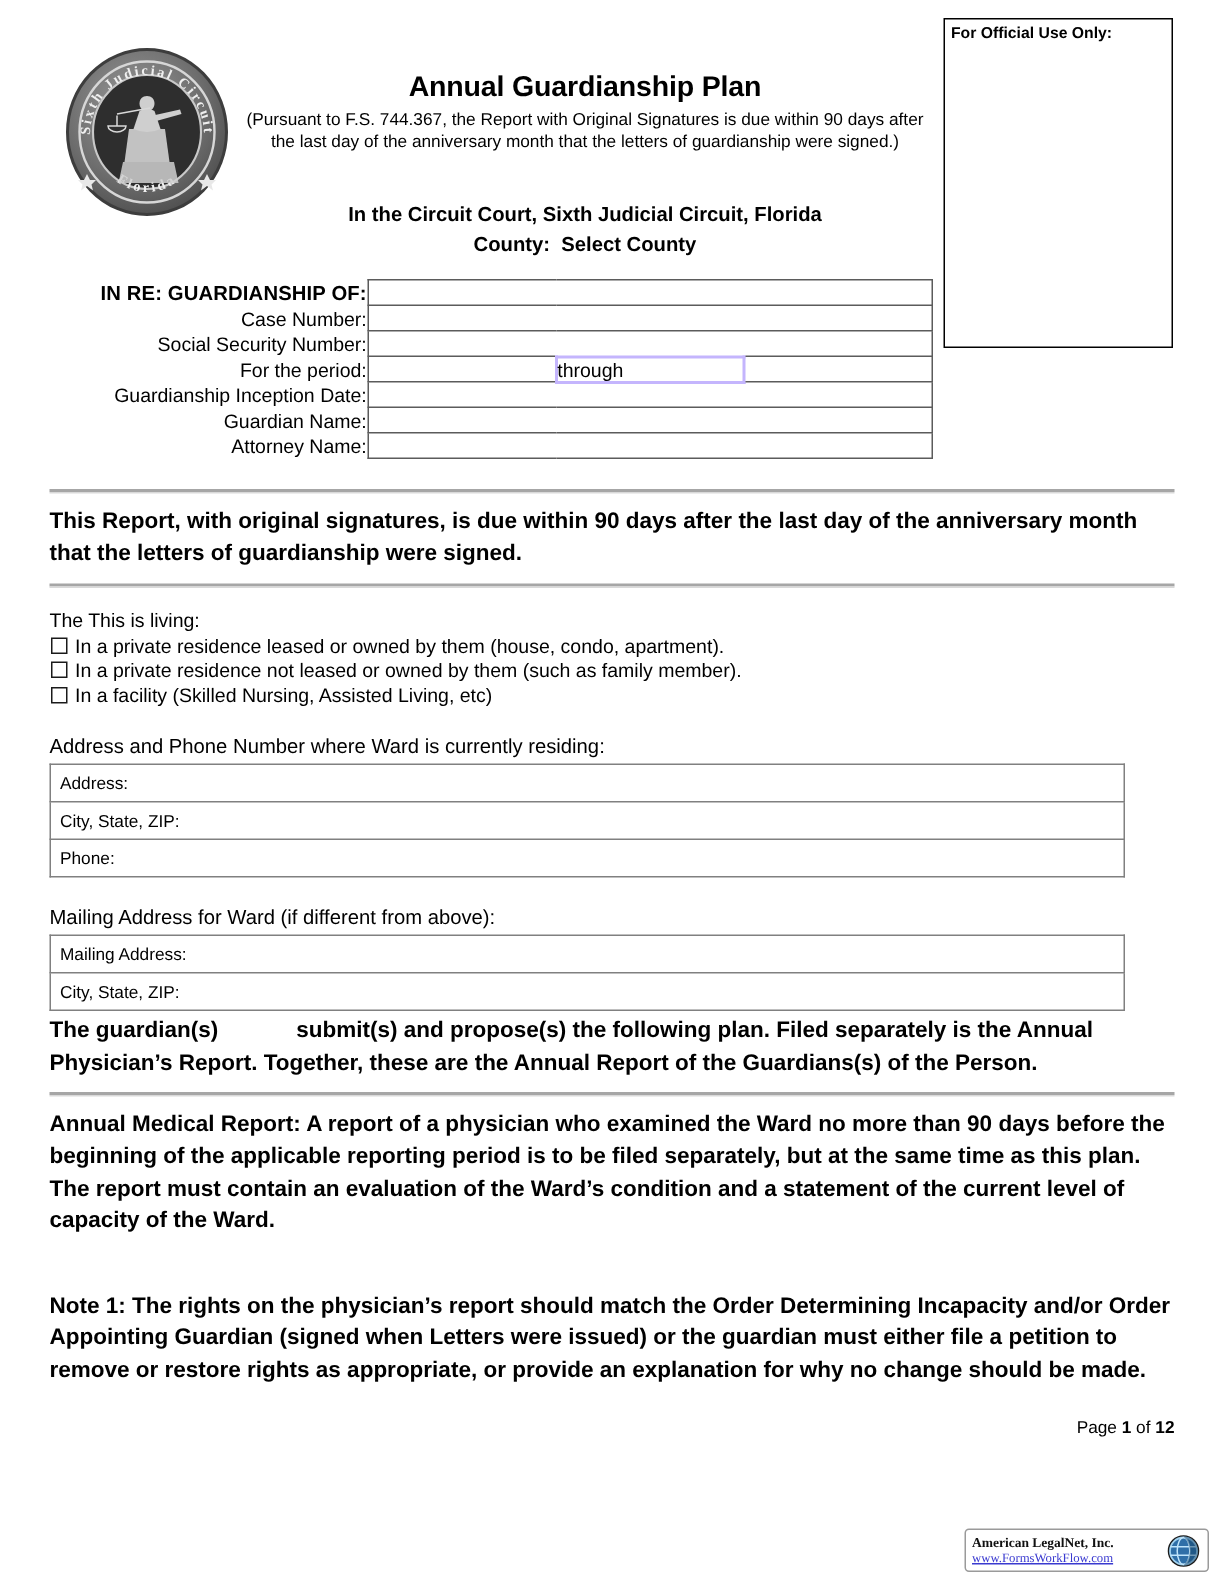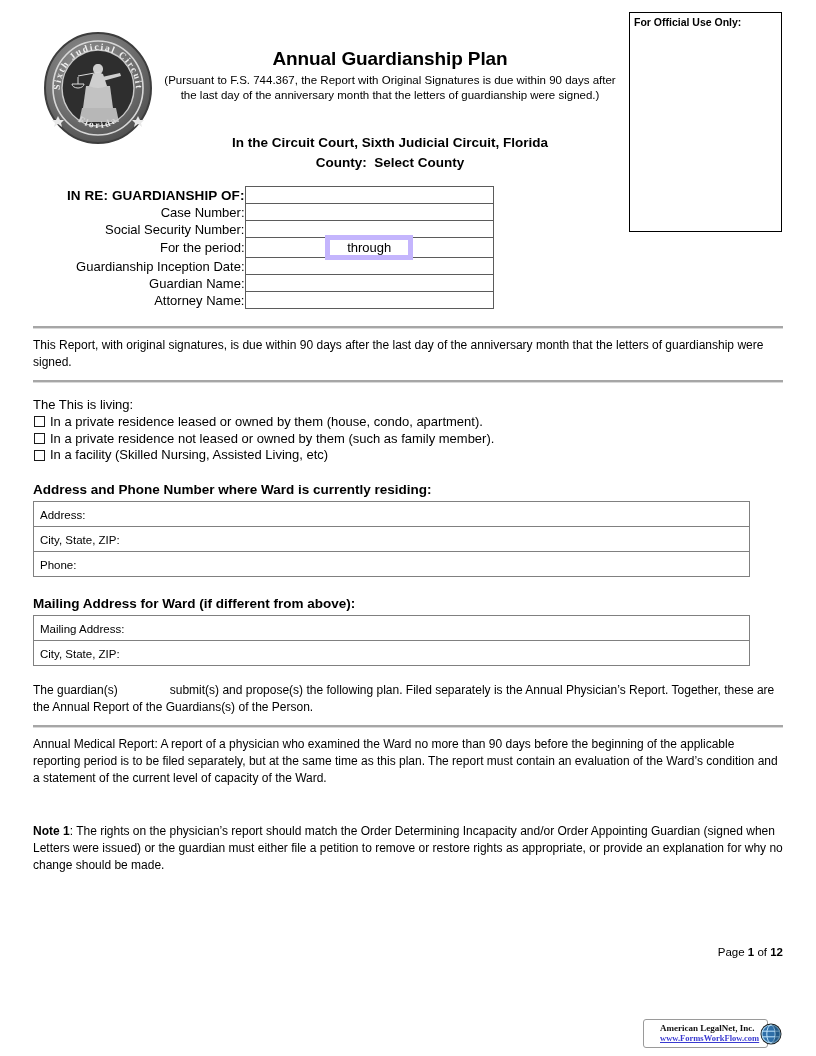--- a/index.html
+++ b/index.html
@@ -65,43 +65,42 @@
     border: 1px solid #000;
     padding: 3px 4px;
     font-size: 10.5px;
     font-weight: bold;
   }
 
   
   .caption {
     position: absolute;
     left: 0px; top: 186px;
-    width: 494px;
+    width: 622px;
   }
   .caption table {
     border-collapse: collapse;
     width: 100%;
     table-layout: fixed;
   }
   .caption td { padding: 0; height: 17px; vertical-align: middle; }
   .cap-label {
     width: 245px;
     text-align: right;
     padding-right: 5px;
     font-size: 13px;
     white-space: nowrap;
     border: none;
   }
   .cap-field {
     border: 1px solid #5b5b5b;
     background: #fff;
   }
   .cap-through {
-    border: 5px solid #c4b5fd;
-    text-align: center;
+    border: 2px solid #c4b5fd;
     font-size: 13px;
     width: 72px;
   }
   .smallcaps {
     font-weight: bold;
     font-variant: small-caps;
     font-size: 13.5px;
     letter-spacing: 0.1px;
   }
 
@@ -114,23 +113,24 @@
 
   hr.rule {
     border: none;
     border-top: 2px solid #a6a6a6;
     border-bottom: 1px solid #d9d9d9;
     margin: 0;
     height: 0;
   }
 
   p.para {
-    font-size: 12px;
+    font-size: 15px;
     line-height: 1.42;
     margin: 8px 0 9px 0;
+    font-weight: bold;
   }
 
   .ward-living { font-size: 13px; margin: 14px 0 2px 0; }
 
   .check-row {
     display: flex;
     align-items: center;
     font-size: 13px;
     margin: 1px 0;
     line-height: 1.2;
@@ -139,21 +139,21 @@
     width: 11px; height: 11px;
     border: 1px solid #1a1a1a;
     background: #fff;
     flex: 0 0 auto;
     margin-right: 5px;
     margin-left: 1px;
   }
 
   h2.sec-head {
     font-size: 13.5px;
-    font-weight: bold;
+    font-weight: normal;
     margin: 19px 0 4px 0;
   }
 
   table.addr {
     border-collapse: collapse;
     width: 717px;
     table-layout: fixed;
   }
   table.addr td {
     border: 1px solid #808080;
@@ -170,40 +170,40 @@
     right: 33px; top: 946px;
     font-size: 11.5px;
     margin-left: 40px;
   }
   .page-num b { font-weight: bold; }
 
   
   .badge {
     position: absolute;
     left: 643px; top: 1019px;
-    width: 125px; height: 29px;
+    width: 163px; height: 29px;
     border: 1px solid #9a9a9a;
     border-radius: 3px;
     background: #ffffff;
     display: flex;
     align-items: center;
-    padding: 0 16px;
+    padding: 0 4px;
   }
   .badge-text { flex: 1 1 auto; line-height: 1.05; }
   .badge-name {
     font-family: "Liberation Serif", serif;
     font-size: 9px;
     font-weight: bold;
     color: #111;
     white-space: nowrap;
   }
   .badge-url {
     font-family: "Liberation Serif", serif;
     font-size: 8.5px;
-    font-weight: bold;
+    font-weight: normal;
     color: #3a3ad0;
     text-decoration: underline;
     white-space: nowrap;
   }
   .badge-globe { flex: 0 0 auto; width: 24px; height: 24px; }
   .badge-globe svg { display: block; }
 </style>
 </head>
 <body>
 
@@ -345,21 +345,21 @@
       <tbody>
         <tr>
           <td>Mailing Address:</td>
         </tr>
         <tr>
           <td>City, State, ZIP:</td>
         </tr>
       </tbody>
     </table>
 
-    <p class="para" style="margin-top:16px;"><span>The guardian(s)</span><span class="gap-inline"></span><span>submit(s) and propose(s) the following plan. Filed separately is the Annual Physician’s Report. Together, these are the Annual Report of the Guardians(s) of the Person.</span></p>
+    <p class="para" style="margin-top:2px;"><span>The guardian(s)</span><span class="gap-inline"></span><span>submit(s) and propose(s) the following plan. Filed separately is the Annual Physician’s Report. Together, these are the Annual Report of the Guardians(s) of the Person.</span></p>
 
     <hr class="rule">
 
     <p class="para">Annual Medical Report:  A report of a physician who examined the Ward no more than 90 days before the beginning of the applicable reporting period is to be filed separately, but at the same time as this plan. The report must contain an evaluation of the Ward’s condition and a statement of the current level of capacity of the Ward.</p>
 
     <p class="para" style="margin-top:36px;"><b>Note 1</b><span>: The rights on the physician’s report should match the Order Determining Incapacity and/or Order Appointing Guardian (signed when Letters were issued) or the guardian must either file a petition to remove or restore rights as appropriate, or provide an explanation for why no change should be made.</span></p>
   </div>
 
   <div class="page-num"><span>Page </span><b>1</b><span> of </span><b>12</b></div>
 

